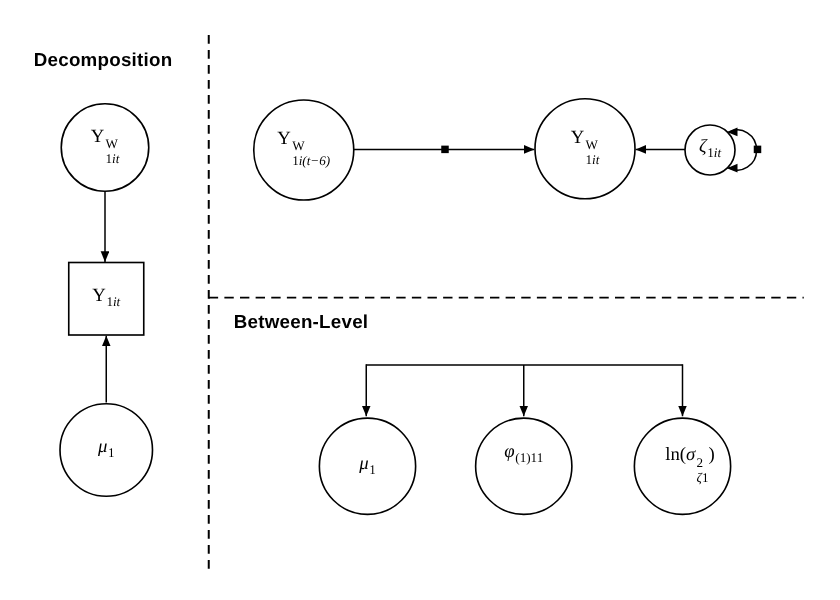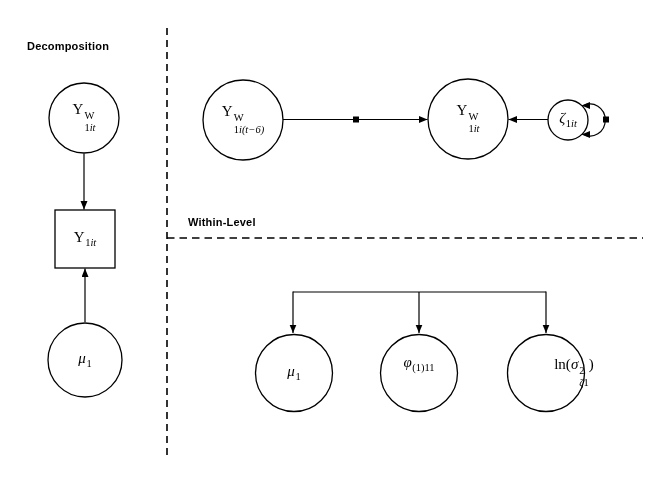--- a/index.html
+++ b/index.html
@@ -2,21 +2,21 @@
 <html><head>
 <meta charset="utf-8">
 <style>
   html,body { margin:0; padding:0; background:#ffffff; }
   .page {
     position:relative; width:672px; height:480px; background:#ffffff;
     font-family:"Liberation Sans", sans-serif; overflow:hidden;
   }
   svg.diagram { position:absolute; left:0; top:0; }
   .section-title {
-    position:absolute; font-weight:bold; font-size:11px; color:#000;
+    position:absolute; font-weight:bold; font-size:15px; color:#000;
     white-space:nowrap; letter-spacing:0.2px;
   }
   .node-label {
     position:absolute; transform:translate(-50%,-50%);
     font-family:"Liberation Serif", serif; font-size:15px; color:#000;
     white-space:nowrap; line-height:1;
   }
   .ital { font-style:italic; }
   
   .stack {
@@ -63,21 +63,21 @@
     <line x1="293" y1="292" x2="546" y2="292" stroke="#000" stroke-width="1.2"></line>
     <line x1="293" y1="291.4" x2="293" y2="333" stroke="#000" stroke-width="1.2" marker-end="url(#arw)"></line>
     <line x1="419" y1="292" x2="419" y2="333" stroke="#000" stroke-width="1.2" marker-end="url(#arw)"></line>
     <line x1="546" y1="291.4" x2="546" y2="333" stroke="#000" stroke-width="1.2" marker-end="url(#arw)"></line>
     <circle cx="294" cy="373" r="38.5" fill="#fff" stroke="#000" stroke-width="1.3"></circle>
     <circle cx="419" cy="373" r="38.5" fill="#fff" stroke="#000" stroke-width="1.3"></circle>
     <circle cx="546" cy="373" r="38.5" fill="#fff" stroke="#000" stroke-width="1.3"></circle>
   </svg>
 
   <div class="section-title" style="left:27px; top:40px">Decomposition</div>
-  <div class="section-title" style="left:188px; top:216px">Within-Level</div>
+  <div class="section-title" style="left:187px; top:249px">Between-Level</div>
 
   <div class="node-label" style="left:84px; top:118px">
     <span>Y</span><span class="stack">
         <span class="s-sup">W</span>
         <span class="s-sub"><span>1</span><span class="ital">it</span></span>
       </span>
   </div>
 
   <div class="node-label" style="left:85px; top:239px">
     <span>Y</span><span class="subsc"><span>1</span><span class="ital">it</span></span>
@@ -106,20 +106,20 @@
   </div>
 
   <div class="node-label" style="left:294px; top:373px">
     <span class="ital">μ</span><span class="subsc">1</span>
   </div>
 
   <div class="node-label" style="left:419px; top:364px">
     <span class="ital">φ</span><span class="subsc">(1)11</span>
   </div>
 
-  <div class="node-label" style="left:574px; top:373px">
+  <div class="node-label" style="left:552px; top:373px">
     <span>ln(</span><span class="ital">σ</span><span class="stack">
         <span class="s-sup">2</span>
         <span class="s-sub"><span class="ital">ζ</span><span>1</span></span>
       </span><span>)</span>
   </div>
 
 </div>
 
 </body></html>

